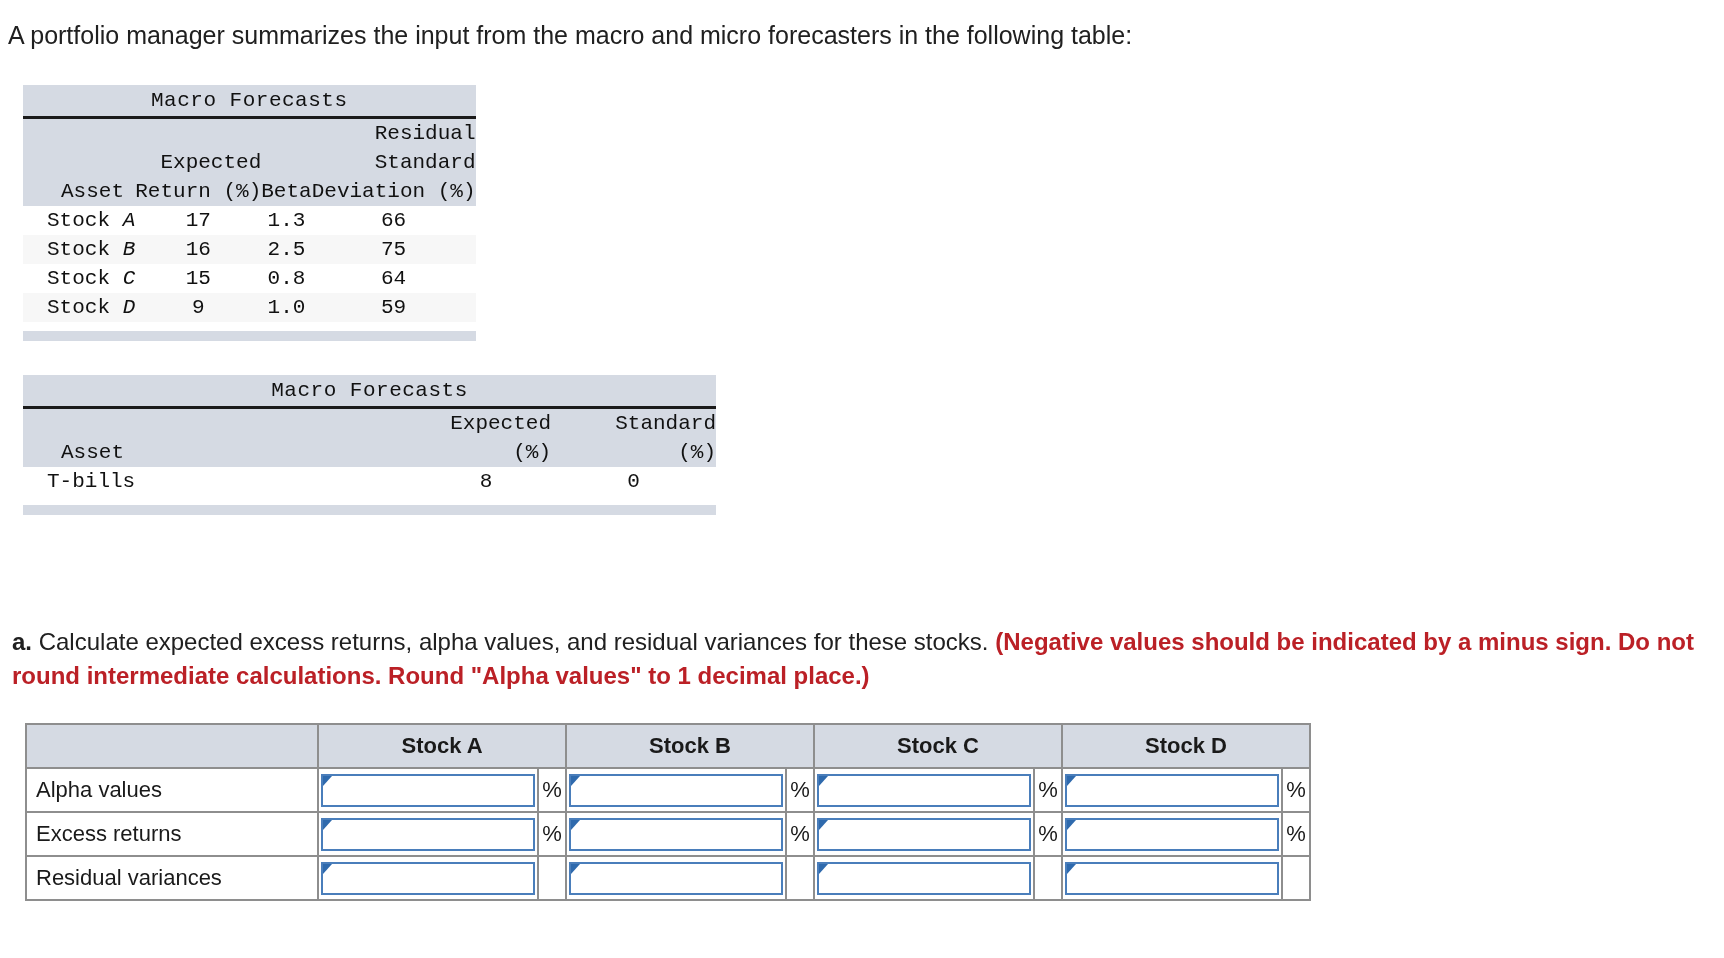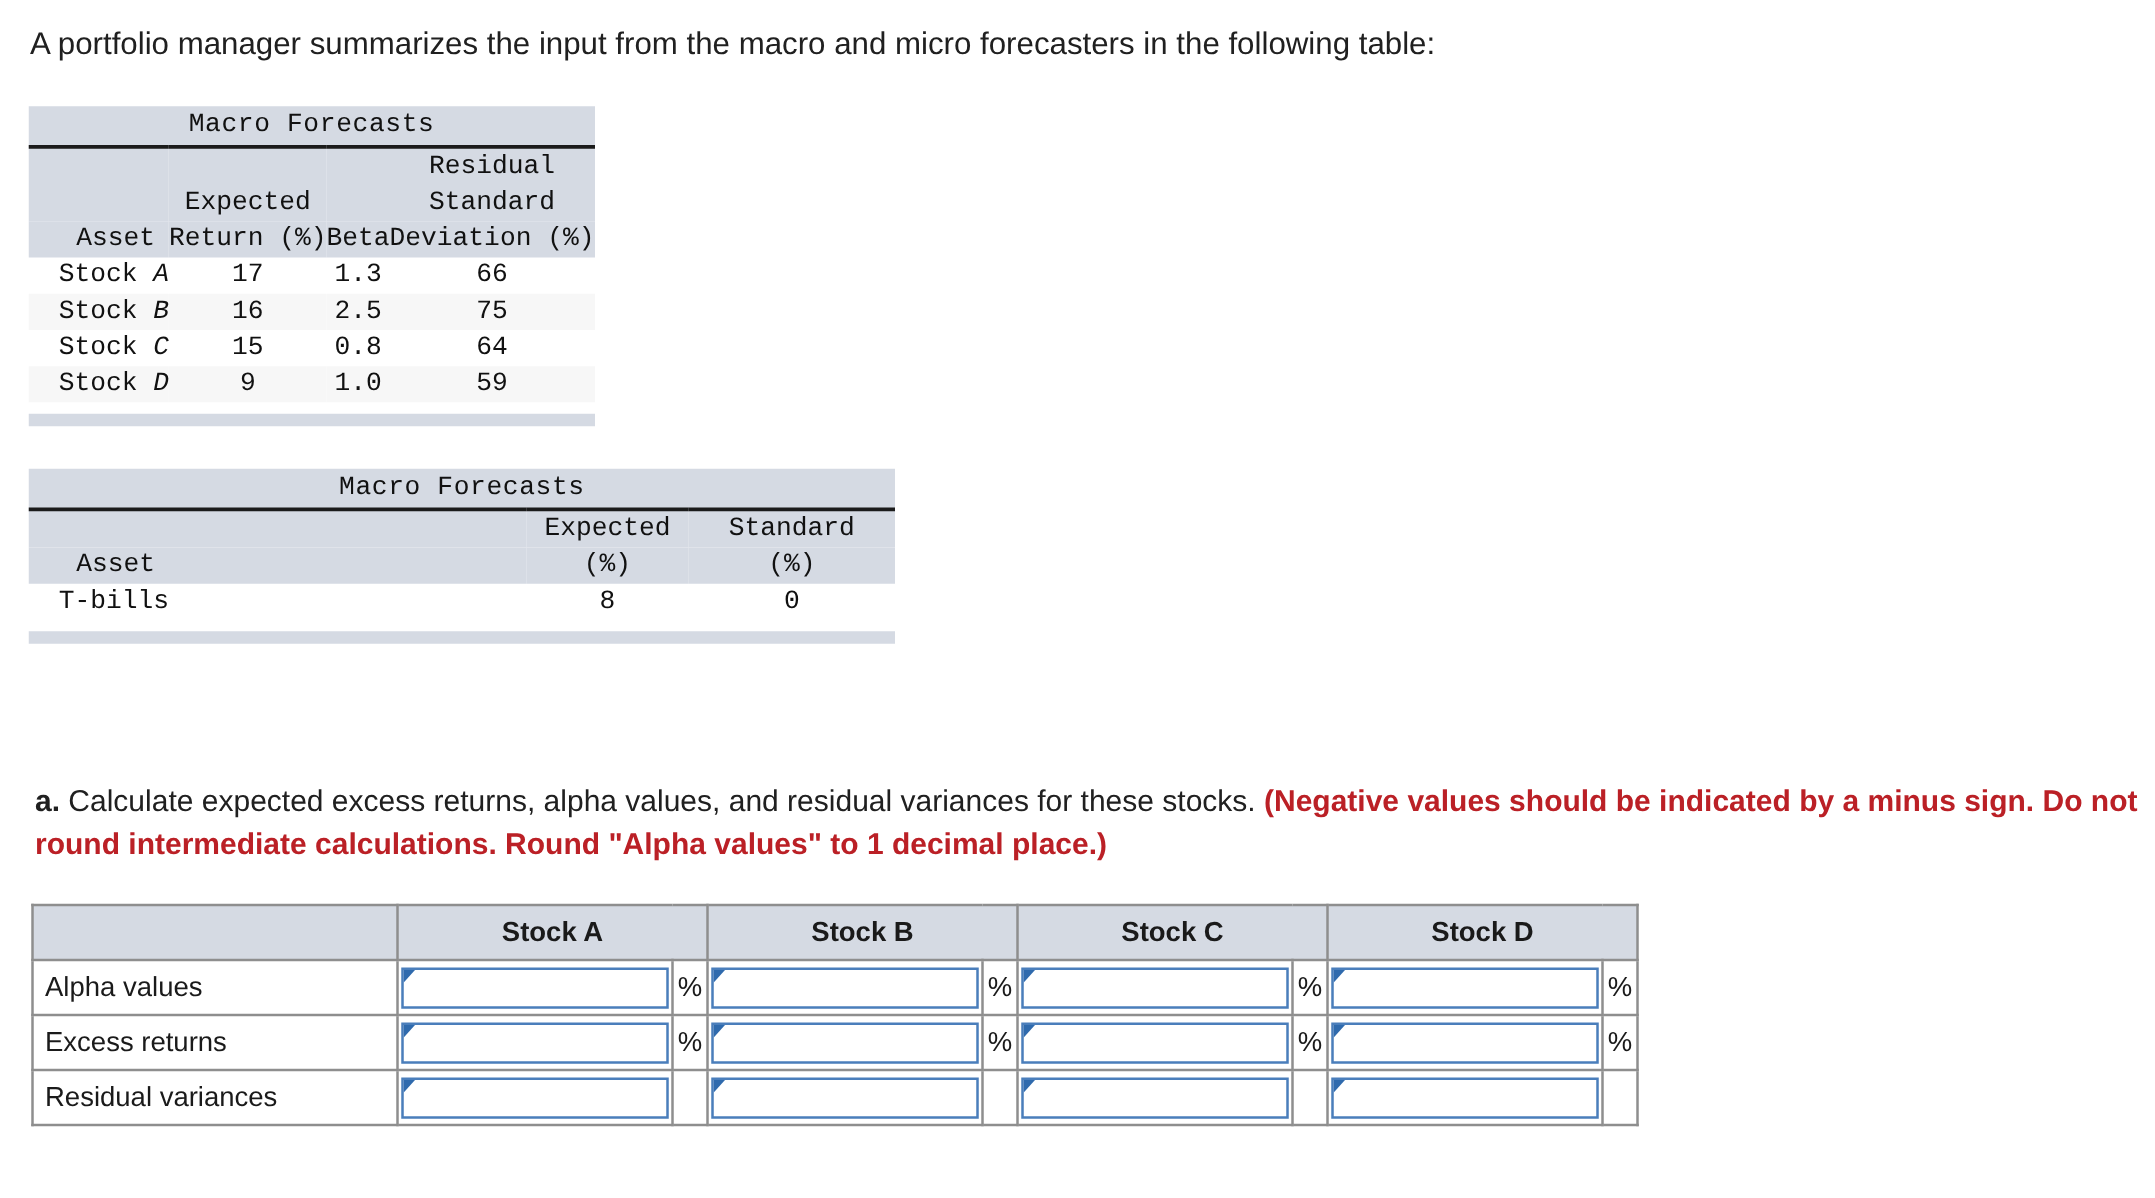--- a/index.html
+++ b/index.html
@@ -13,21 +13,21 @@
     height: 958px;
     font-family: "Liberation Sans", sans-serif;
     color: #1a1a1a;
     overflow: hidden;
     position: relative;
   }
 
   
   .intro {
     position: absolute;
-    left: 24px;
+    left: 8px;
     top: 18px;
     font-size: 25px;
     line-height: 34px;
     color: #202020;
     white-space: nowrap;
   }
 
   
   .mono-table {
     position: absolute;
@@ -50,41 +50,41 @@
     height: 31px;
     line-height: 31px;
     letter-spacing: 0.5px;
   }
   .mt-title-rule {
     border-bottom: 3px solid #1b1b1b;
   }
   .mt-colhead-cell {
     height: 29px;
     line-height: 29px;
-    text-align: center;
+    text-align: right;
   }
   .mt-colhead-cell.lft { text-align: left; padding-left: 38px; }
   .mt-body-row td {
     height: 29px;
     line-height: 29px;
     text-align: center;
   }
   .mt-body-row td.lft { text-align: left; padding-left: 24px; }
   .mt-body-row.alt td { background: #f7f7f7; }
   .mt-foot td {
     height: 10px;
     background: #d5dae3;
   }
   .mt-gap td { height: 9px; background: #ffffff; }
   .it { font-style: italic; }
 
   
   .prompt {
     position: absolute;
-    left: 28px;
+    left: 12px;
     top: 625px;
     width: 1690px;
     font-size: 24px;
     line-height: 34px;
     color: #202020;
   }
   .prompt b { font-weight: bold; }
   .prompt .redbold {
     color: #bb2026;
     font-weight: bold;

